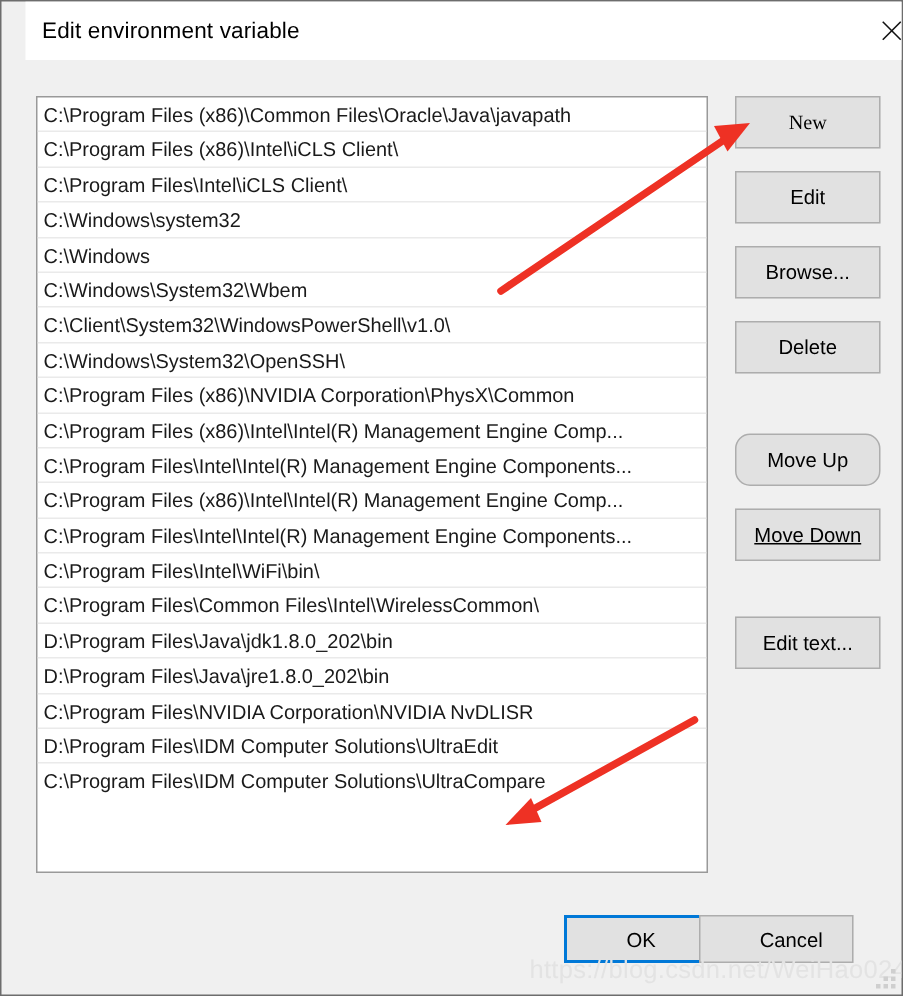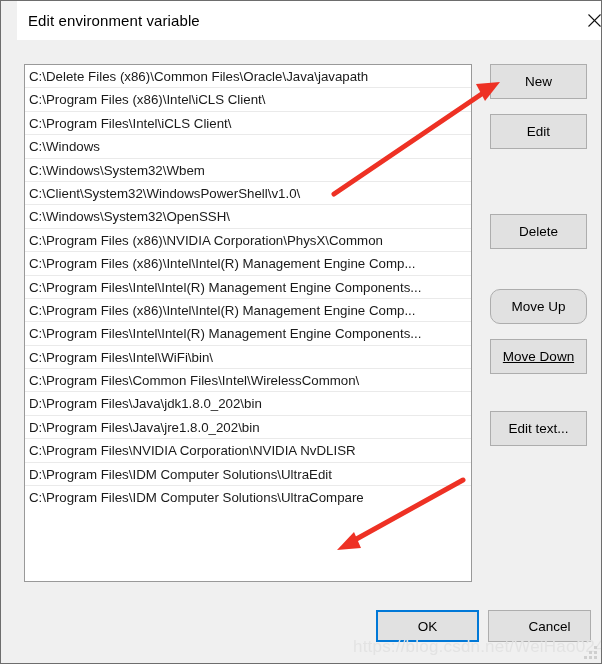--- a/index.html
+++ b/index.html
@@ -92,21 +92,21 @@
     box-sizing: border-box;
     font-family: "Liberation Sans", sans-serif;
     font-size: 13.5px;
     color: #000000;
     display: flex;
     align-items: center;
     justify-content: center;
     cursor: default;
     white-space: nowrap;
   }
-  #btn-new    { top: 63px; }
+  #btn-new    { top: 63px; font-family: Liberation Serif, serif; }
   #btn-edit   { top: 113px; }
   #btn-browse { top: 163px; }
   #btn-delete { top: 213px; }
   #btn-moveup { top: 288px; border-radius: 10px; }
   #btn-movedn { top: 338px; text-decoration: underline; }
   #btn-edittext { top: 410px; }
 
   
   .bbtn {
     position: absolute;
@@ -122,21 +122,21 @@
     align-items: center;
     justify-content: center;
     cursor: default;
   }
   #btn-ok {
     left: 375px;
     top: 609px;
     border: 2px solid #0078d7;
   }
   #btn-cancel {
-    left: 487px;
+    left: 465px;
     top: 609px;
     padding-left: 20px;
   }
 
   
   #watermark {
     position: absolute;
     left: 352px;
     top: 636px;
     font-size: 17px;
@@ -182,23 +182,24 @@
     <div id="close-btn">
       <svg width="13" height="13" viewBox="0 0 13 13" aria-hidden="true">
         <line x1="0.5" y1="0.5" x2="12.5" y2="12.5" stroke="#111" stroke-width="1.1"></line>
         <line x1="12.5" y1="0.5" x2="0.5" y2="12.5" stroke="#111" stroke-width="1.1"></line>
       </svg>
     </div>
   </div>
 
   <div id="list-box">
     <div id="list-rows">
-        <div class="row">C:\Delete Files (x86)\Common Files\Oracle\Java\javapath</div>
+        <div class="row">C:\Program Files (x86)\Common Files\Oracle\Java\javapath</div>
         <div class="row">C:\Program Files (x86)\Intel\iCLS Client\</div>
         <div class="row">C:\Program Files\Intel\iCLS Client\</div>
+        <div class="row">C:\Windows\system32</div>
         <div class="row">C:\Windows</div>
         <div class="row">C:\Windows\System32\Wbem</div>
         <div class="row">C:\Client\System32\WindowsPowerShell\v1.0\</div>
         <div class="row">C:\Windows\System32\OpenSSH\</div>
         <div class="row">C:\Program Files (x86)\NVIDIA Corporation\PhysX\Common</div>
         <div class="row">C:\Program Files (x86)\Intel\Intel(R) Management Engine Comp...</div>
         <div class="row">C:\Program Files\Intel\Intel(R) Management Engine Components...</div>
         <div class="row">C:\Program Files (x86)\Intel\Intel(R) Management Engine Comp...</div>
         <div class="row">C:\Program Files\Intel\Intel(R) Management Engine Components...</div>
         <div class="row">C:\Program Files\Intel\WiFi\bin\</div>
@@ -211,20 +212,23 @@
       </div>
 
   </div>
 
   <div class="sbtn" id="btn-new">
     <span>New</span>
   </div>
   <div class="sbtn" id="btn-edit">
     <span>Edit</span>
   </div>
+  <div class="sbtn" id="btn-browse">
+    <span>Browse...</span>
+  </div>
   <div class="sbtn" id="btn-delete">
     <span>Delete</span>
   </div>
   <div class="sbtn" id="btn-moveup">
     <span>Move Up</span>
   </div>
   <div class="sbtn" id="btn-movedn">
     <span>Move Down</span>
   </div>
   <div class="sbtn" id="btn-edittext">

